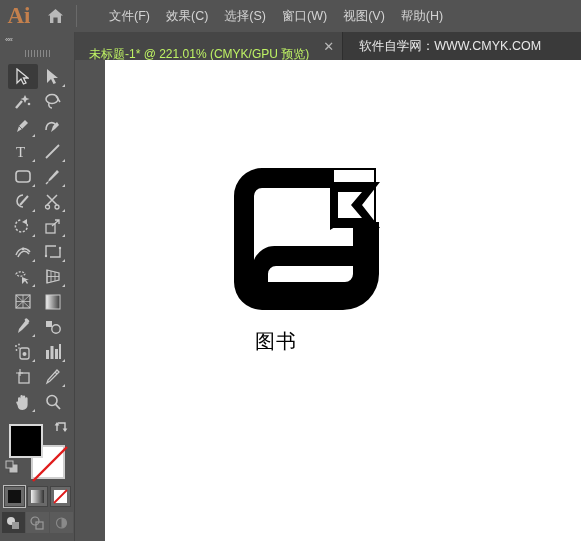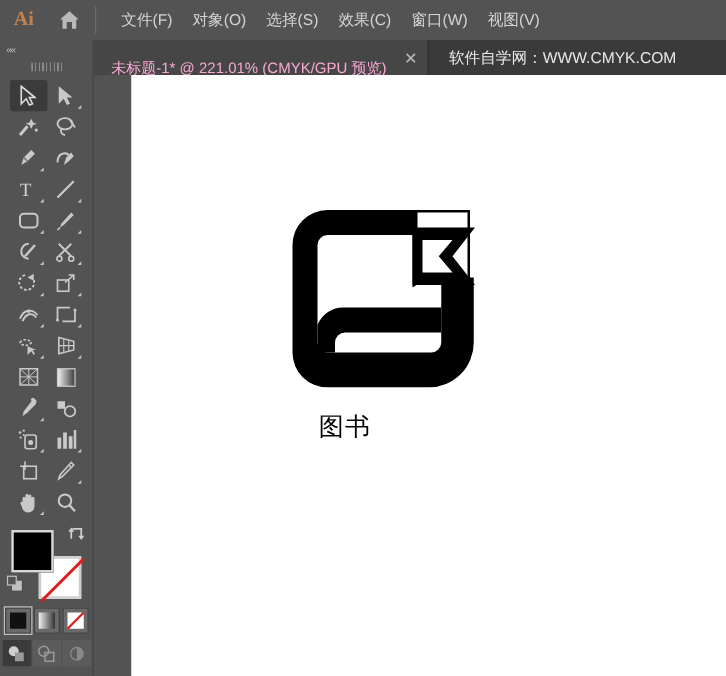--- a/index.html
+++ b/index.html
@@ -13,48 +13,48 @@
 
   
   .menubar {
     position: absolute; left: 0; top: 0; width: 581px; height: 32px;
     background: #535353;
     display: flex; align-items: center;
   }
   .ai-logo {
     width: 38px; height: 32px;
     display: flex; align-items: center; justify-content: center;
-    color: #c4804d; font-size: 16px; font-weight: bold;
+    color: #c4804d; font-size: 23px; font-weight: bold;
     letter-spacing: 0px; font-family: "Liberation Serif", serif;
   }
   .home-btn {
     width: 34px; height: 32px;
     display: flex; align-items: center; justify-content: center;
   }
   .menu-sep {
     width: 1px; height: 22px; background: #6a6a6a; margin: 0 2px 0 4px;
   }
-  .menu-items { display: flex; align-items: center; margin-left: 10px; }
+  .menu-items { display: flex; align-items: center; margin-left: 22px; }
   .menu-item {
     color: #d4d4d4; font-size: 12.5px; padding: 4px 8px; white-space: nowrap;
   }
 
   
   .tabbar {
     position: absolute; left: 75px; top: 32px; width: 506px; height: 28px;
     background: #3a3a3a;
     display: flex; align-items: stretch;
   }
   .doc-tab {
     display: flex; align-items: center;
     background: #464646; padding: 0 8px 0 14px;
     border-right: 1px solid #2e2e2e;
     height: 28px;
   }
-  .doc-tab-label { color: #f9a8d4; font-size: 12px; white-space: nowrap; margin-top: 16px; }
+  .doc-tab-label { color: #bef264; font-size: 12px; white-space: nowrap; margin-top: 16px; }
   .doc-tab-close {
     color: #b8b8b8; font-size: 13px; margin-left: 14px; line-height: 1;
   }
   .watermark {
     display: flex; align-items: center; padding-left: 16px;
     color: #e8e8e8; font-size: 12.5px; white-space: nowrap; font-weight: 500;
   }
 
   
   .canvas-area {
@@ -163,25 +163,25 @@
   <div class="menubar">
     <div class="ai-logo">Ai</div>
     <div class="home-btn">
       <svg width="19" height="18" viewBox="0 0 19 18">
         <path d="M9.5 2 L17 8.6 L15 8.6 L15 16 L11.6 16 L11.6 10.6 L7.4 10.6 L7.4 16 L4 16 L4 8.6 L2 8.6 Z" fill="#b9b9b9"></path>
       </svg>
     </div>
     <div class="menu-sep"></div>
     <div class="menu-items">
       <div class="menu-item">文件(F)</div>
-      <div class="menu-item">对象(O)</div>
+      <div class="menu-item">效果(C)</div>
       <div class="menu-item">选择(S)</div>
-      <div class="menu-item">效果(C)</div>
       <div class="menu-item">窗口(W)</div>
       <div class="menu-item">视图(V)</div>
+      <div class="menu-item">帮助(H)</div>
     </div>
   </div>
 
   <div class="tabbar">
     <div class="doc-tab">
       <span class="doc-tab-label">未标题-1* @ 221.01% (CMYK/GPU 预览)</span>
       <span class="doc-tab-close">✕</span>
     </div>
     <div class="watermark">软件自学网：WWW.CMYK.COM</div>
   </div>

